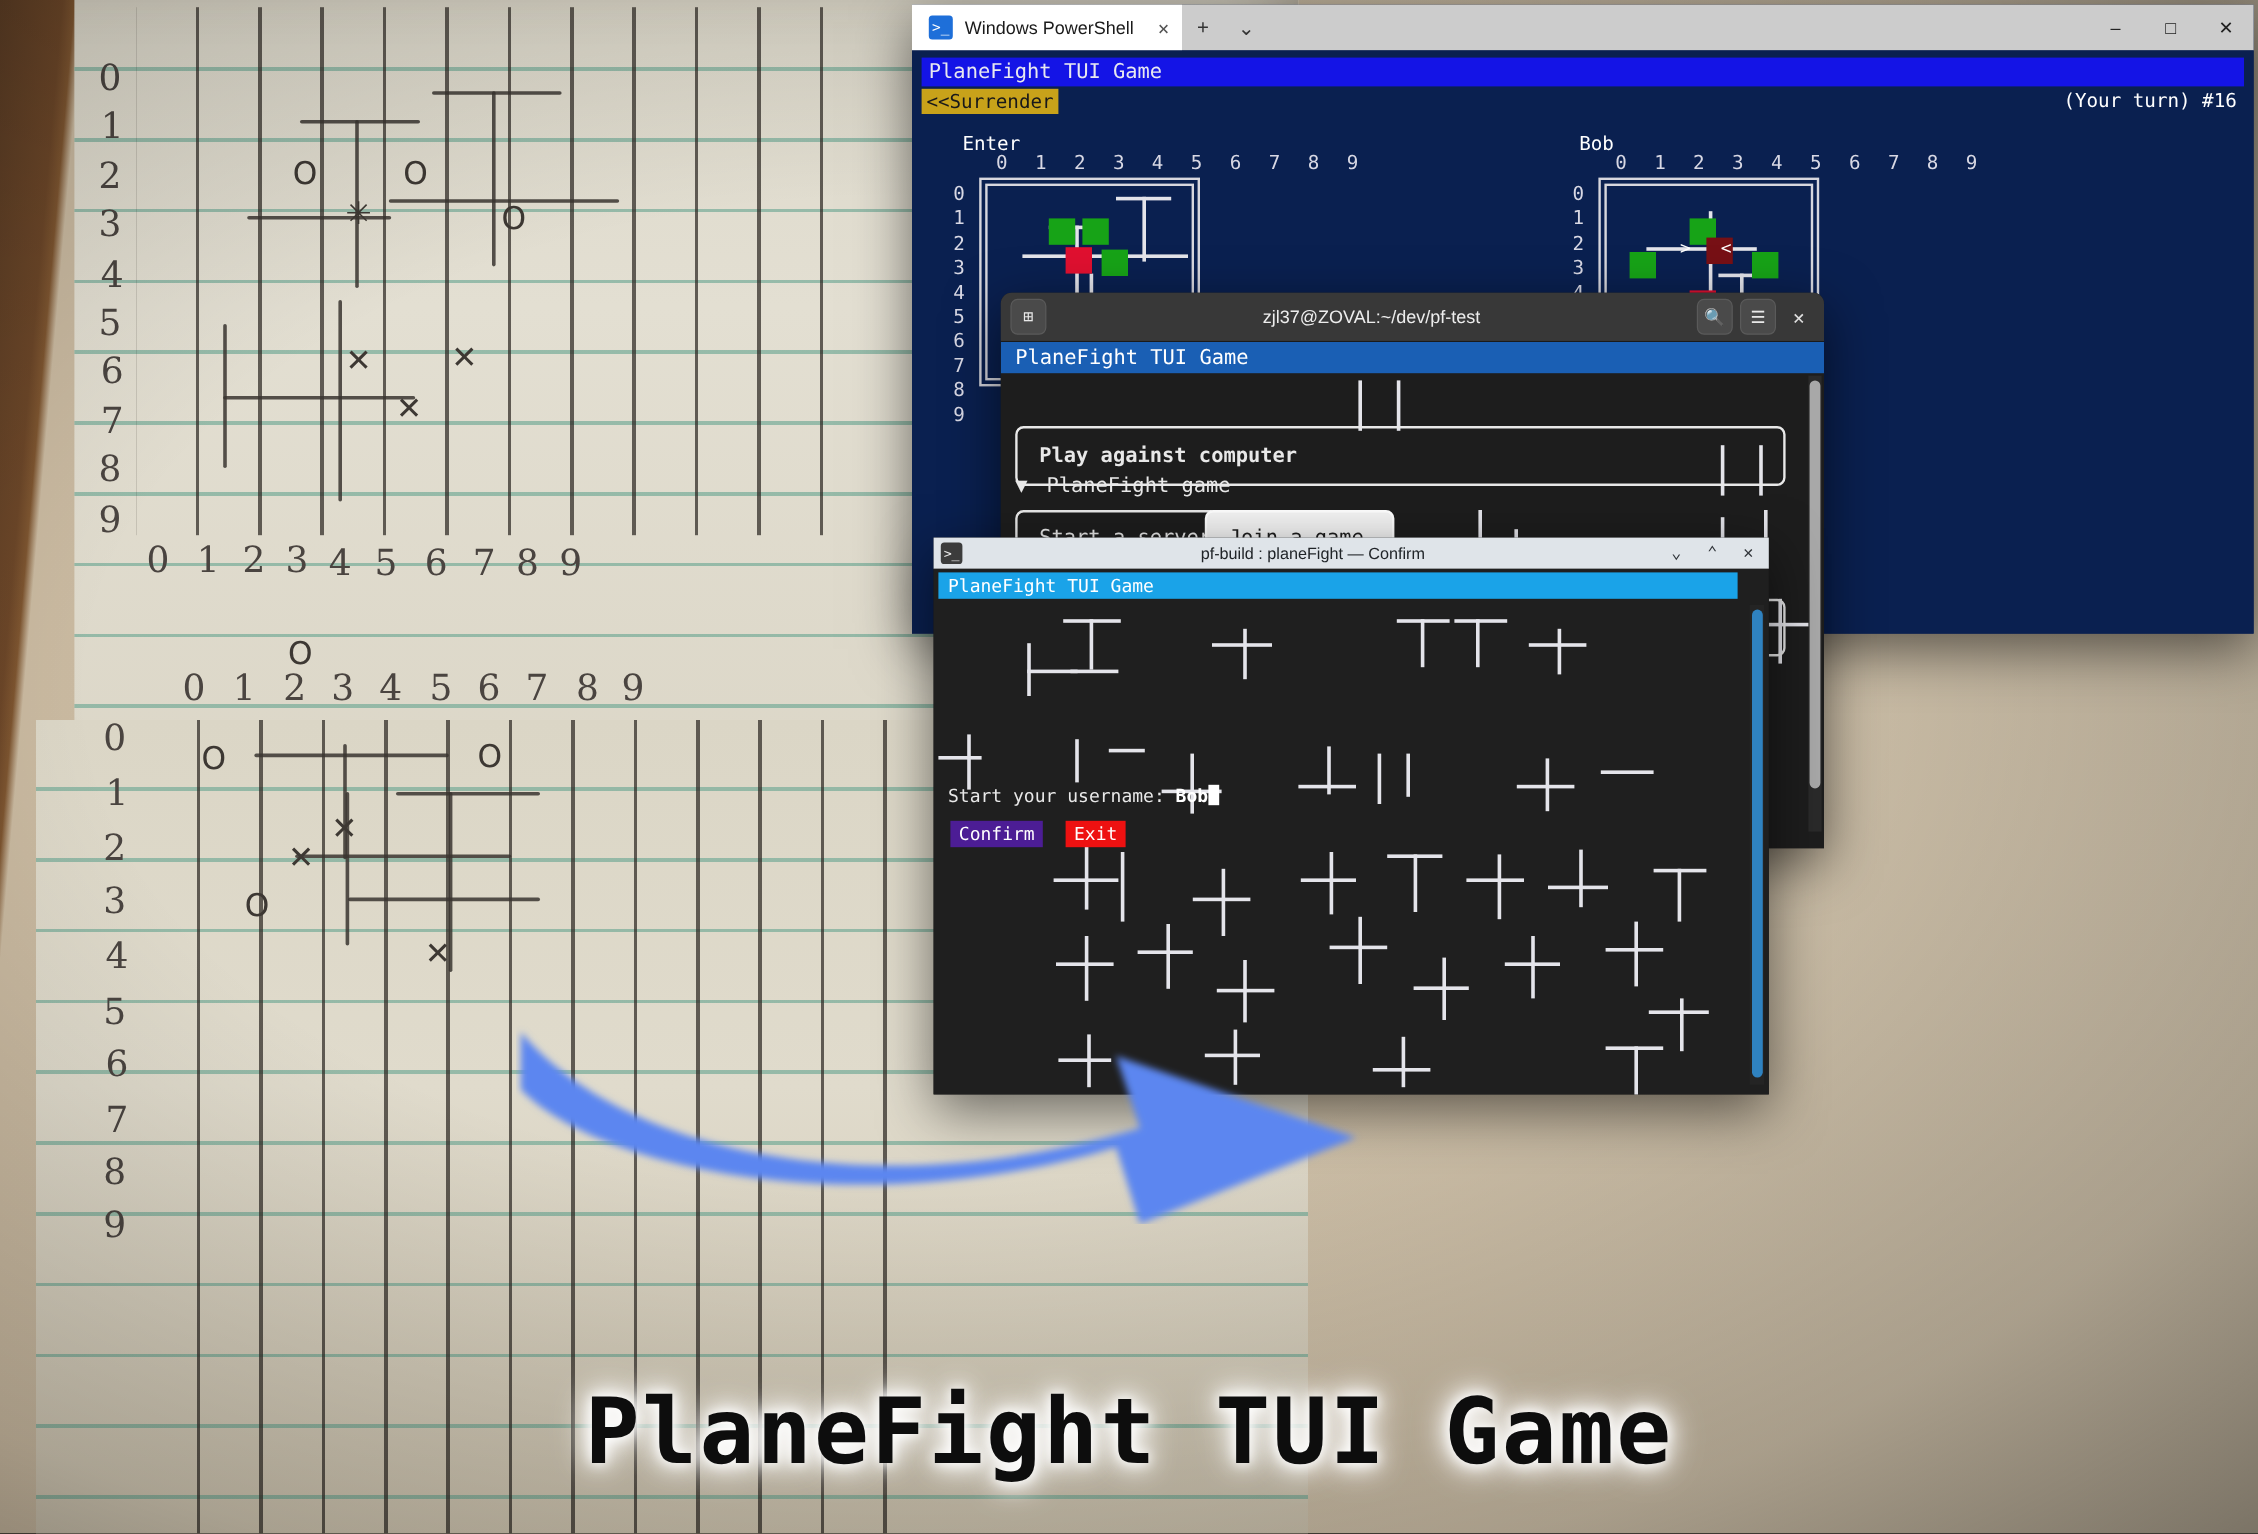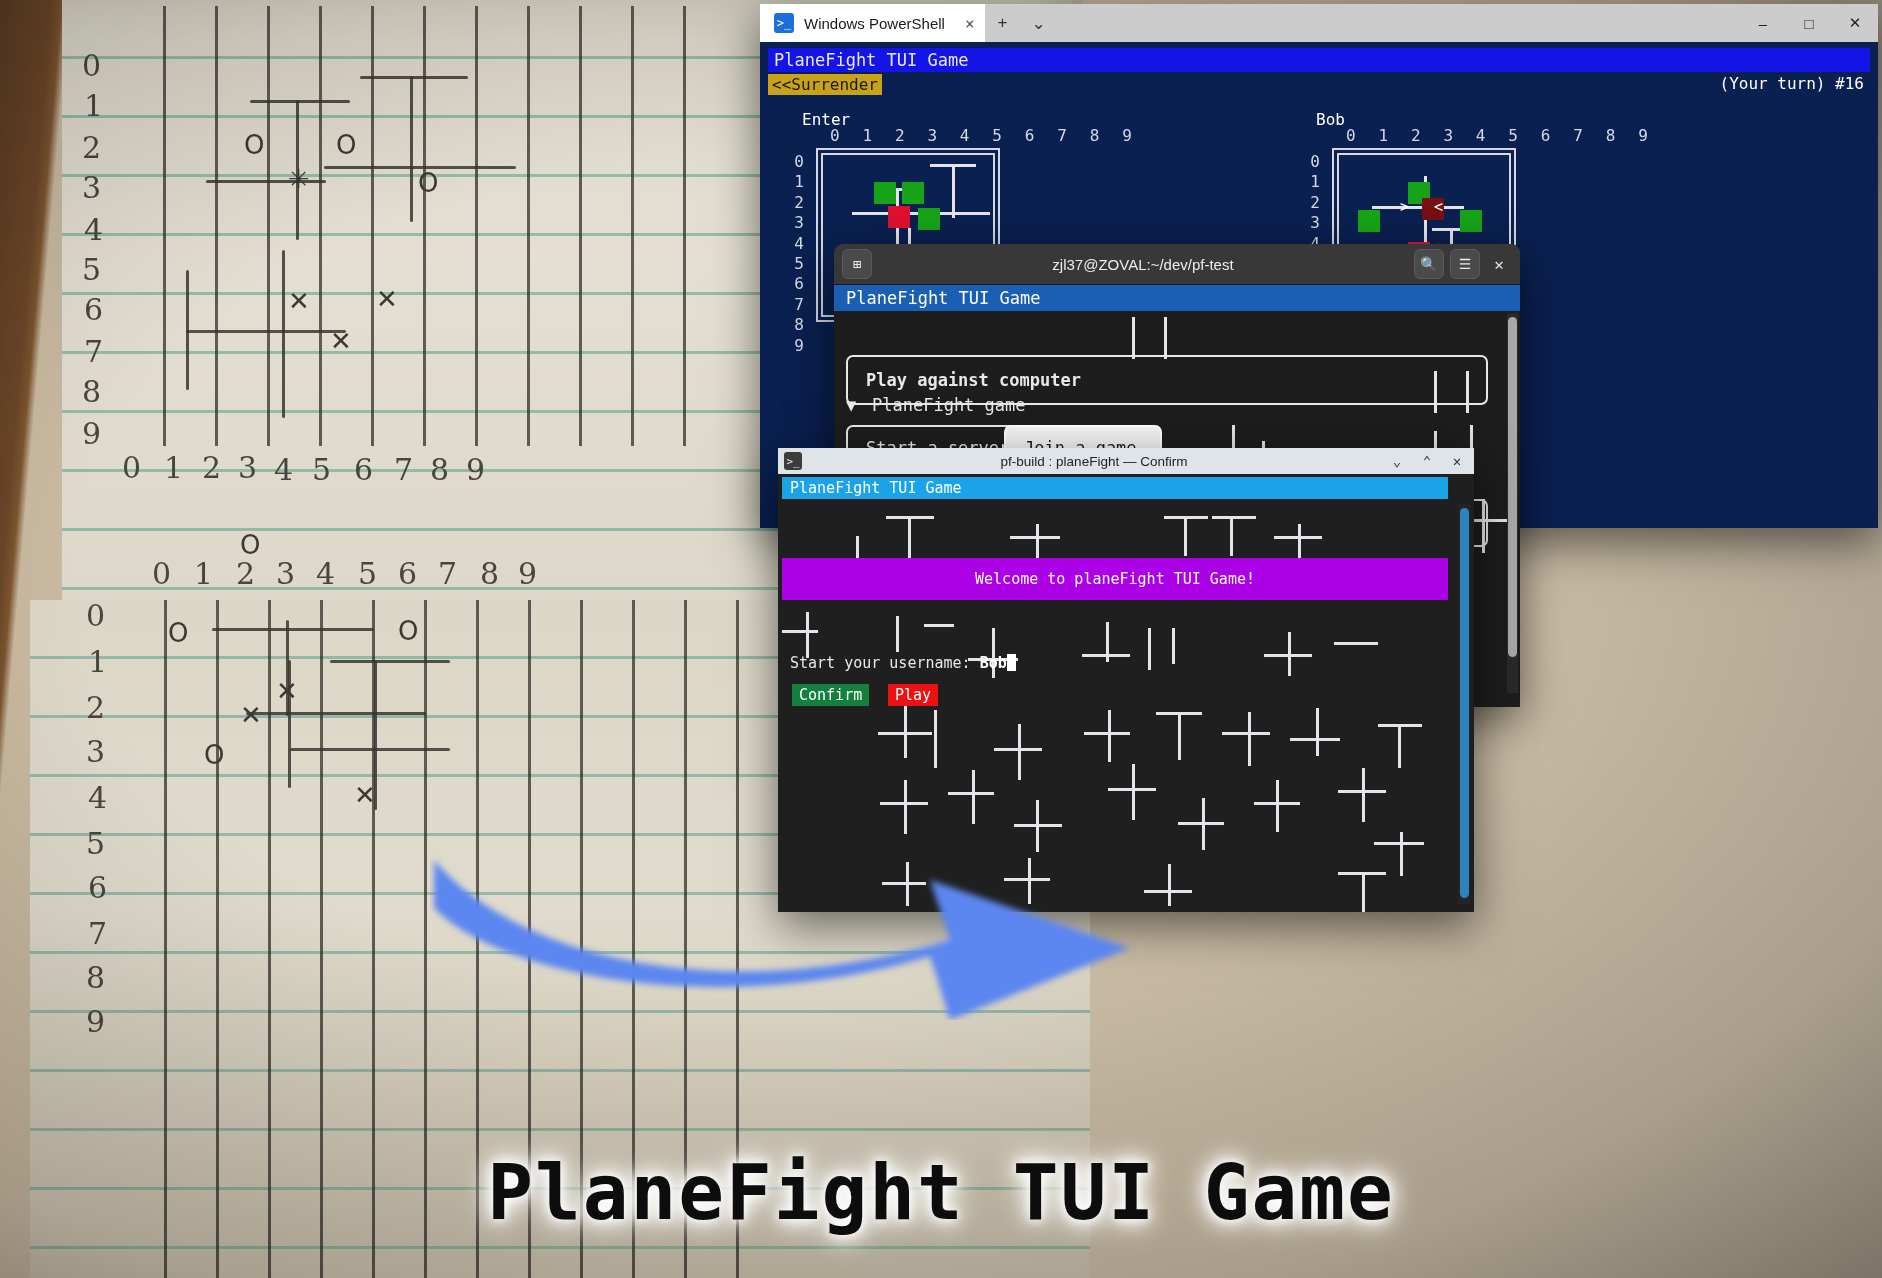--- a/index.html
+++ b/index.html
@@ -429,29 +429,28 @@
       <div class="pl-h" style="left:104px;top:380px;width:44px;"></div>
       <div class="pl-v" style="left:128px;top:360px;height:44px;"></div>
       <div class="pl-h" style="left:226px;top:376px;width:46px;"></div>
       <div class="pl-v" style="left:250px;top:356px;height:46px;"></div>
       <div class="pl-v" style="left:390px;top:362px;height:42px;"></div>
       <div class="pl-h" style="left:366px;top:388px;width:48px;"></div>
       <div class="pl-h" style="left:560px;top:370px;width:48px;"></div>
       <div class="pl-v" style="left:584px;top:370px;height:42px;"></div>
     </div>
 
-    <div id="kn-welcome">Welcome to planeFight TUI Game!</div>
 
     <div id="kn-prompt">
       <span>Start your username:</span>
       <span id="kn-uname">Bob</span><span id="kn-caret"></span>
     </div>
 
-    <div class="kn-act" style="left:14px;top:210px;background:#15803d;">Confirm</div>
-    <div class="kn-act" style="left:110px;top:210px;background:#ee1111;">Play</div>
+    <div class="kn-act" style="left:14px;top:210px;background:#4c1d95;">Confirm</div>
+    <div class="kn-act" style="left:110px;top:210px;background:#ee1111;">Exit</div>
 
     <div id="kn-scroll">
       <div id="kn-thumb"></div>
     </div>
   </div>
 </div>
 
 <svg id="arrow" viewBox="0 0 830 330">
   <defs>
     <filter id="soft">

